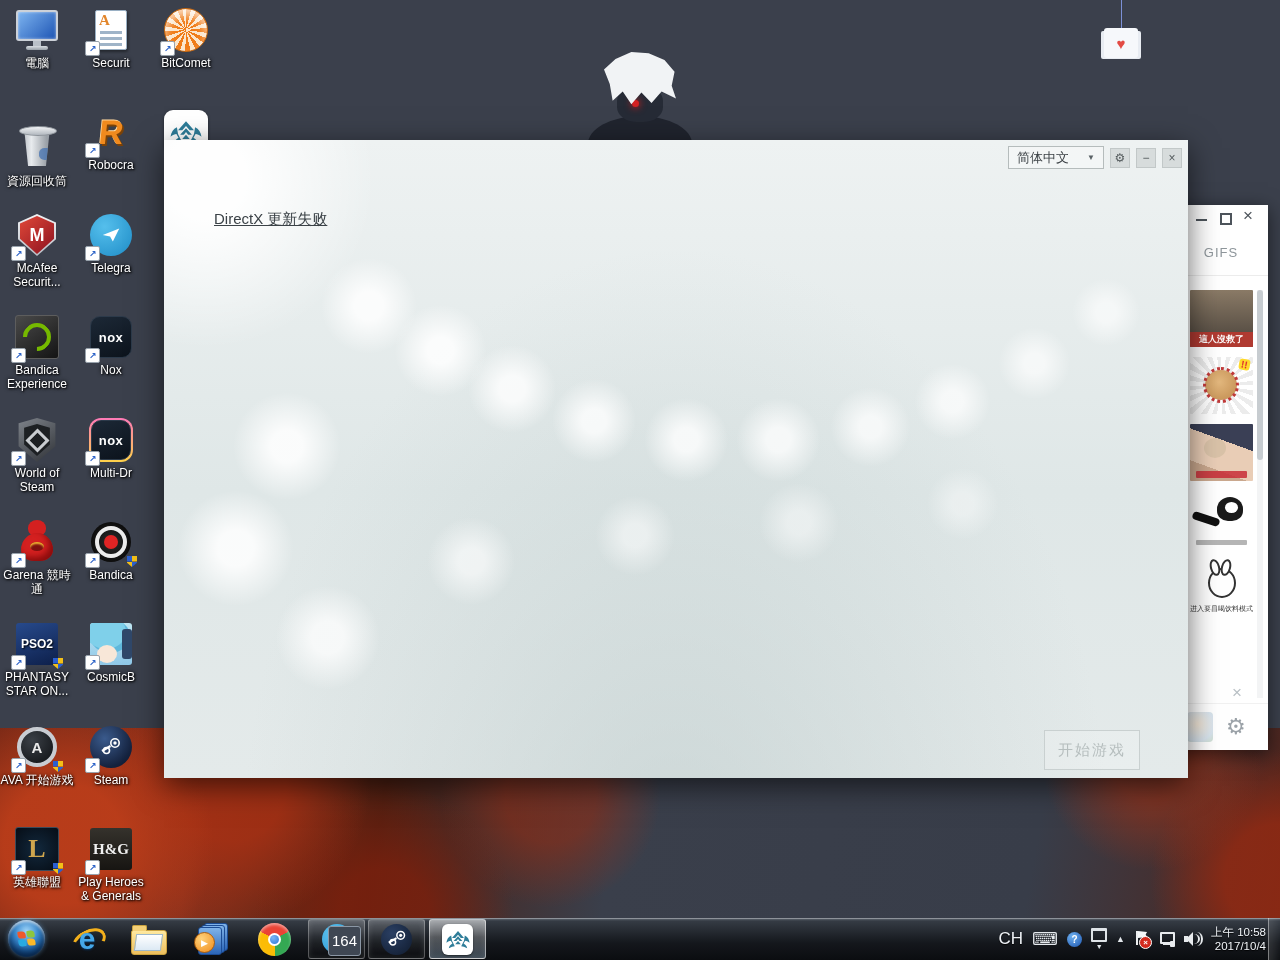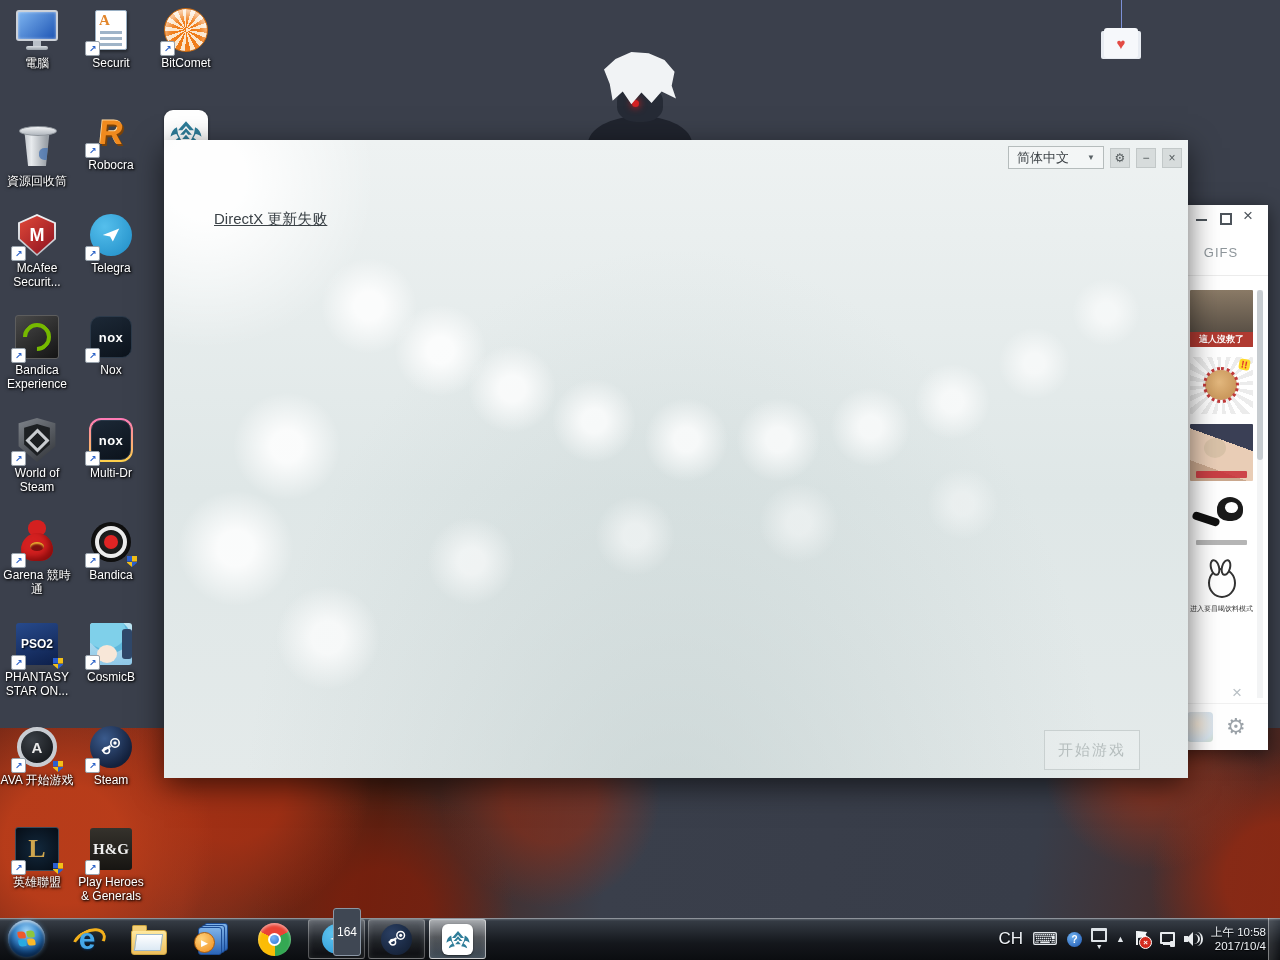--- a/index.html
+++ b/index.html
@@ -204,21 +204,21 @@
   .chrome:before{content:"";position:absolute;left:10px;top:10px;width:13px;height:13px;border-radius:50%;background:#fff;}
   .chrome:after{content:"";position:absolute;left:12px;top:12px;width:9px;height:9px;border-radius:50%;
     background:radial-gradient(circle at 35% 30%,#7ab4f5,#2f78d6);}
   .abtn{position:absolute;top:1px;width:57px;height:40px;border:1px solid rgba(255,255,255,.3);border-radius:3px;
     background:linear-gradient(180deg,rgba(255,255,255,.2),rgba(255,255,255,.06) 45%,rgba(0,0,0,.14));
     box-shadow:inset 0 0 6px rgba(255,255,255,.12);display:flex;align-items:center;justify-content:center;box-sizing:border-box;}
   .abtn.active{background:linear-gradient(180deg,rgba(255,255,255,.55),rgba(255,255,255,.25) 45%,rgba(170,205,235,.3));
     border-color:rgba(255,255,255,.55);}
   .tgcircle{width:30px;height:30px;border-radius:50%;background:radial-gradient(circle at 35% 30%,#5ec3ef,#2a97d4);
     display:flex;align-items:center;justify-content:center;}
-  .badge{position:absolute;right:3px;bottom:2px;padding:17px 3px;font-size:12px;line-height:12px;background:#3f4753;
+  .badge{position:absolute;right:3px;bottom:2px;padding:8px 3px;font-size:15px;line-height:12px;background:#3f4753;
     border:1px solid #8b97a5;border-radius:3px;color:#fff;text-align:center;}
   .steamcircle{width:31px;height:31px;border-radius:50%;background:radial-gradient(circle at 35% 30%,#2a3f63,#101b2e);
     display:flex;align-items:center;justify-content:center;}
   .wftile{width:31px;height:31px;background:#fff;border-radius:6px;display:flex;align-items:center;justify-content:center;
     box-shadow:0 1px 2px rgba(0,0,0,.5);}
   .tray{position:absolute;right:14px;top:0;height:42px;display:flex;align-items:center;gap:9px;}
   .trtxt{color:#eef2f6;font-size:17px;text-shadow:0 1px 1px #000;}
   .kbico{color:#e6eaee;font-size:18px;line-height:1;}
   .helpico{width:15px;height:15px;border-radius:50%;background:radial-gradient(circle at 35% 30%,#6fb1f0,#1d56b0);
     color:#fff;font-size:10px;font-weight:bold;display:flex;align-items:center;justify-content:center;}

